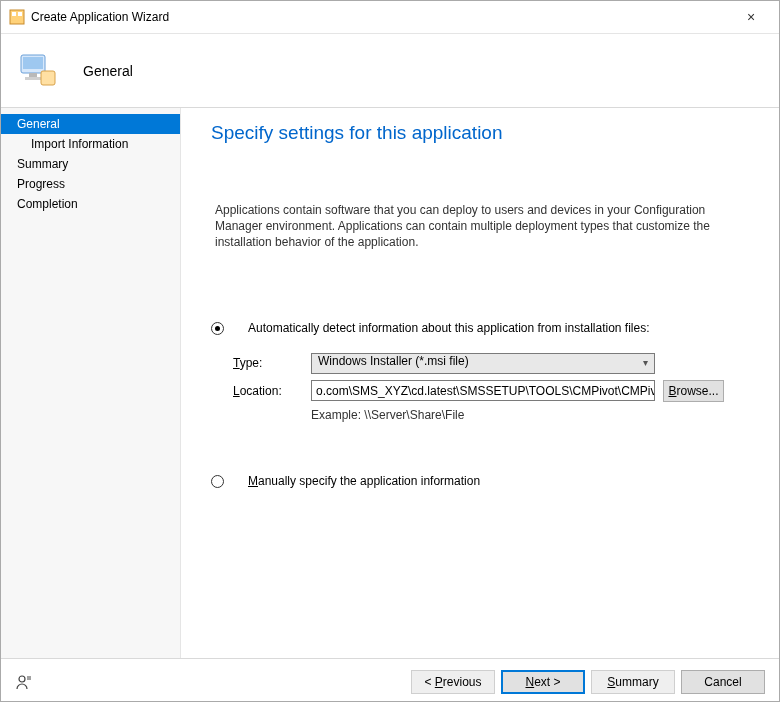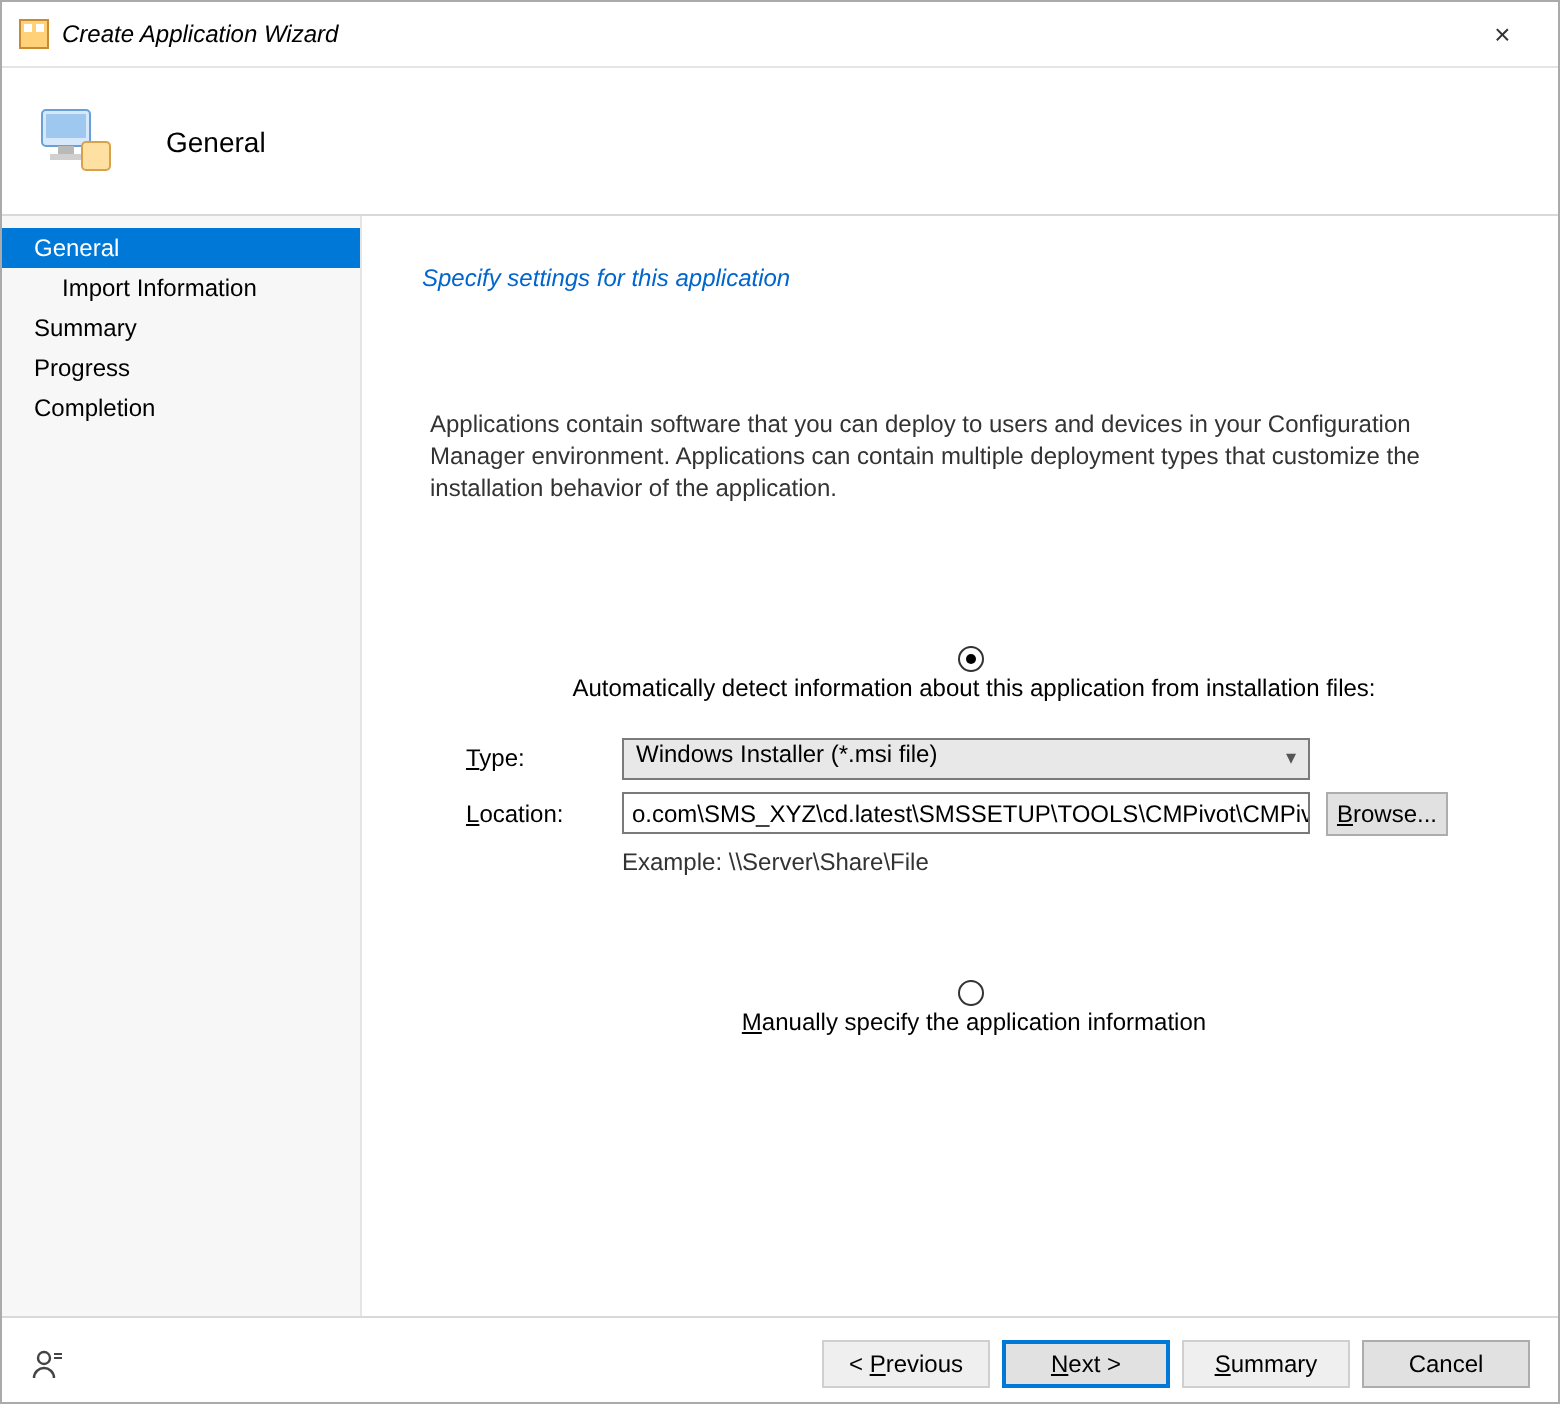--- a/index.html
+++ b/index.html
@@ -1,33 +1,33 @@
 <!DOCTYPE html>
 <html><head>
 <meta charset="utf-8">
 <style>
   * { box-sizing: border-box; font-family: "Segoe UI", Tahoma, sans-serif; }
   html, body { margin: 0; padding: 0; }
   body { width: 780px; height: 702px; background: #fff; border: 1px solid #aaa; font-size: 12px; color: #000; }
-  .titlebar { height: 30px; display: flex; align-items: center; padding: 16px 8px; border-bottom: 1px solid #e5e5e5; font-style: italic; }
+  .titlebar { height: 30px; display: flex; align-items: center; padding: 16px 8px; border-bottom: 1px solid #e5e5e5; }
   .titlebar .appicon { width: 16px; height: 16px; margin-right: 6px; }
   .titlebar-title { flex: 1; }
   .titlebar .close { width: 40px; text-align: center; font-size: 14px; color: #333; cursor: default; }
   .header { height: 74px; display: flex; align-items: center; padding-left: 14px; border-bottom: 1px solid #d9d9d9; }
   .header-icon { width: 44px; height: 44px; margin-right: 24px; }
   .header-title { font-size: 14px; }
   .body { display: flex; height: calc(100% - 30px - 74px - 46px); }
   .sidebar { width: 180px; background: #f7f7f7; border-right: 1px solid #e5e5e5; padding-top: 6px; }
   .side-item { padding: 3px 10px 3px 16px; cursor: default; }
   .side-item.sub { padding-left: 30px; }
   .side-item.selected { background: #0078d7; color: #fff; }
   .content { flex: 1; padding: 14px 16px 10px 30px; position: relative; }
-  .page-title { color: #0066cc; font-size: 12px; margin-bottom: 58px; margin-top: 10px; font-style: italic; }
+  .page-title { color: #0066cc; font-size: 19px; margin-bottom: 58px; margin-top: 0; }
   .intro { color: #333; line-height: 1.35; margin-bottom: 70px; padding-left: 4px; padding-right: 20px; }
-  .radio-row { display: flex; align-items: center; margin-bottom: 18px; gap: 1px; flex-direction: column; }
+  .radio-row { display: flex; align-items: flex-end; margin-bottom: 18px; gap: 20px; }
   .radio { width: 13px; height: 13px; border: 1px solid #333; border-radius: 50%; display: inline-flex; align-items: center; justify-content: center; margin-right: 4px; }
   .radio.checked::after { content: ""; width: 5px; height: 5px; background: #000; border-radius: 50%; display: block; }
   .form-block { padding-left: 22px; margin-bottom: 40px; }
   .form-row { display: flex; align-items: center; margin-bottom: 6px; }
   .form-label { width: 78px; display: inline-block; }
   .select { flex: 0 0 344px; border: 1px solid #7a7a7a; height: 21px; display: flex; background: #e8e8e8; padding: 0 6px; position: relative; }
   .select .chev { position: absolute; right: 6px; top: 3px; font-size: 10px; color: #555; }
   .textbox { flex: 0 0 344px; border: 1px solid #7a7a7a; height: 21px; padding: 0 4px; display: flex; align-items: center; background: #fff; overflow: hidden; white-space: nowrap; font-size: 12px; }
   .browse-btn { width: 61px; height: 22px; margin-left: 8px; border: 1px solid #adadad; background: #e1e1e1; display: inline-flex; align-items: center; justify-content: center; cursor: default; }
   .example { padding-left: 78px; color: #333; margin-top: 0; }

